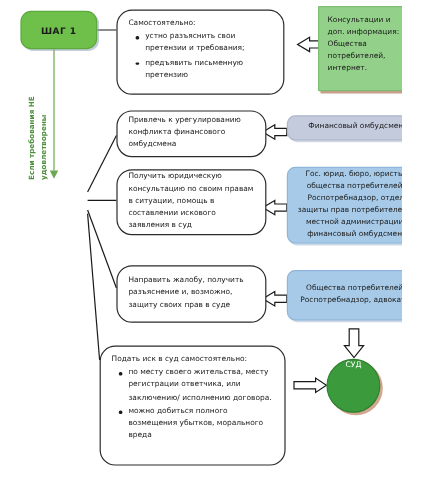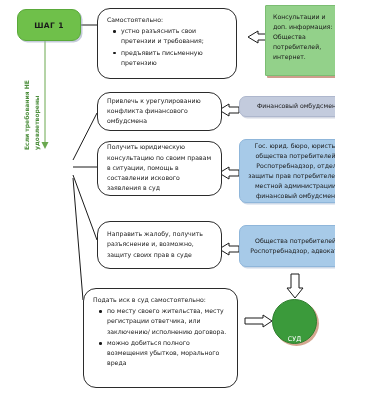--- a/index.html
+++ b/index.html
@@ -118,21 +118,21 @@
     justify-content: center;
     box-shadow: 1.5px 1.5px 0 rgba(170,190,215,.6);
   }
 
   
   .court-circle {
     background: #3b9a3b;
     border: 1px solid #2f7f2f;
     border-radius: 50%;
     display: flex;
-    align-items: flex-end;
+    align-items: flex-start;
     justify-content: center;
     font-size: 6.4px;
     color: #ffffff;
     box-shadow: 2px 2px 0 rgba(205,150,125,.85);
   }
 
   
   .vert-label {
     position: absolute;
     color: #4e8f3e;

